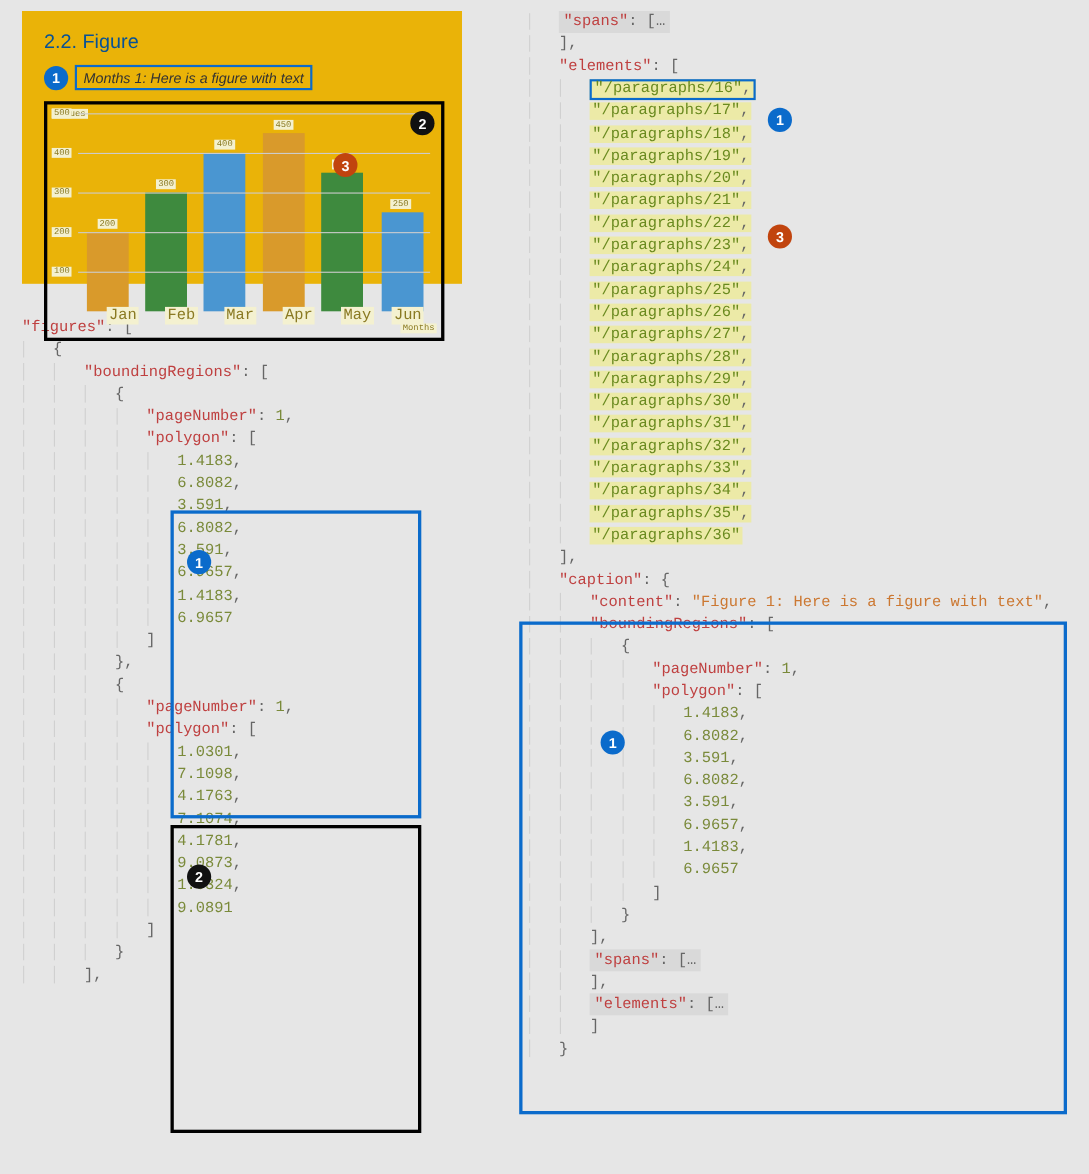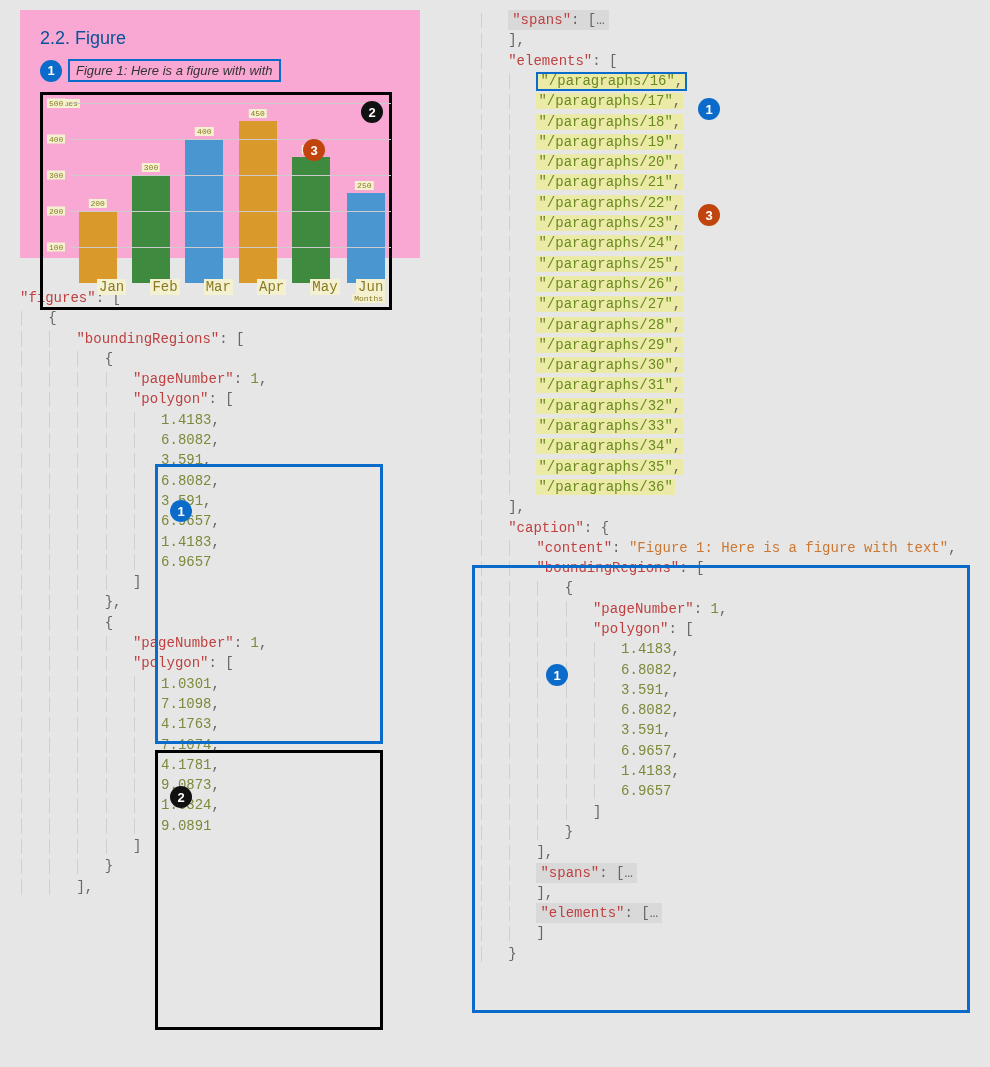--- a/index.html
+++ b/index.html
@@ -17,24 +17,24 @@
   .pane {
     position: absolute;
     top: 10px;
     bottom: 10px;
   }
   .left-pane { left: 20px; width: 430px; }
   .right-pane { left: 480px; right: 20px; }
 
   
   .preview {
-    background: #f9a8d4;
+    background: #eab308;
     width: 400px;
     height: 248px;
-    padding: 18px 28px 10px 20px;
+    padding: 18px 16px 10px 20px;
     position: relative;
     margin-bottom: 30px;
   }
   .preview h2 {
     font-family: "Segoe UI", Arial, sans-serif;
     font-weight: 400;
     font-size: 18px;
     margin: 0 0 10px 0;
     color: #085296;
   }
@@ -97,21 +97,21 @@
 </style>
 </head>
 <body>
 
 <div class="pane left-pane">
 
   <div class="preview">
     <h2>2.2. Figure</h2>
     <div class="caption-row">
       <span class="badge badge-blue">1</span>
-      <span class="caption-text">Figure 1: Here is a figure with with</span>
+      <span class="caption-text">Months 1: Here is a figure with text</span>
     </div>
 
     <div class="chart-box">
       <span class="badge badge-black badge-abs" style="top:6px;right:6px;">2</span>
       <span class="badge badge-red badge-abs" style="top:44px;left:260px;">3</span>
       <span class="y-axis-title">Values</span>
       <span class="x-axis-title">Months</span>
       <div class="chart-grid" id="chart-grid">
         <div class="bars" id="chart-bars">
             <div class="bar-wrap" style="height: 72px;">

